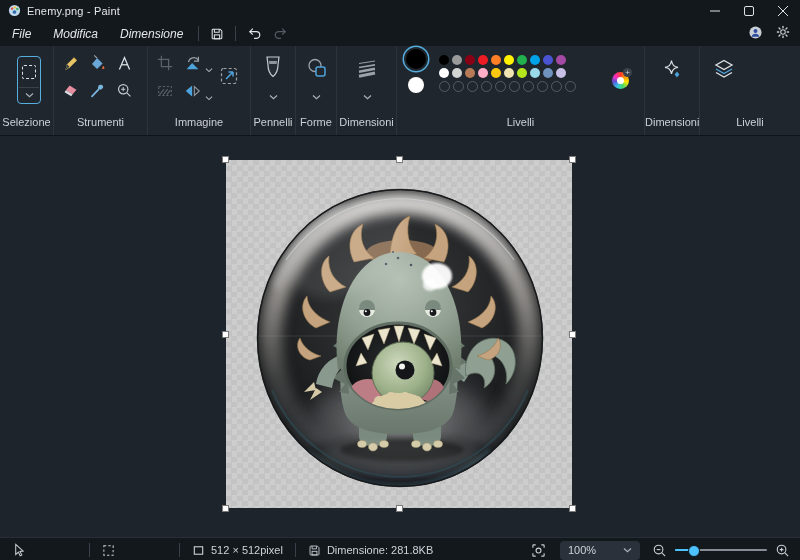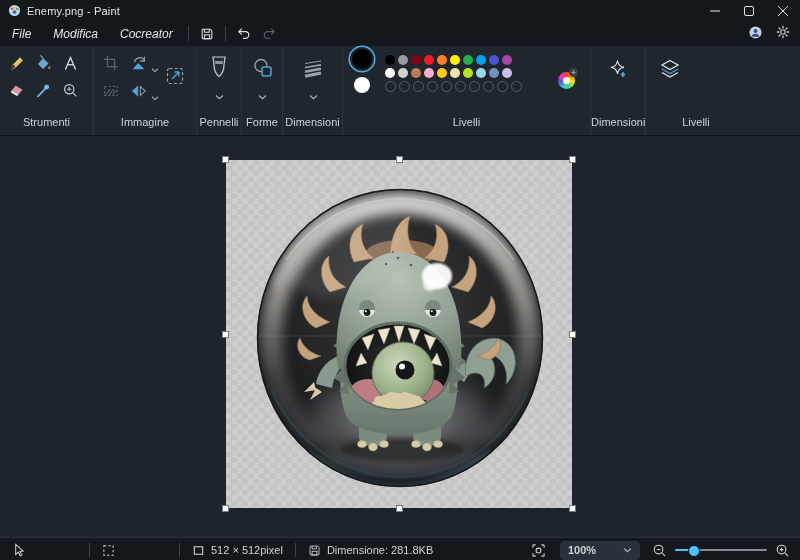--- a/index.html
+++ b/index.html
@@ -57,21 +57,21 @@
   .canvas svg{position:absolute;left:0;top:0;}
   .handle{position:absolute;width:5px;height:5px;background:#ffffff;border:1px solid #7a7a7a;box-sizing:content-box;}
 
   
   .statusbar{height:24px;background:#13181d;border-top:1px solid #272e37;display:flex;align-items:center;
              font-size:11px;color:#ced3d9;}
   .sb-sep{width:1px;height:14px;background:#39414b;}
   .sb-group{display:flex;align-items:center;gap:6px;}
   .sb-right{margin-left:auto;display:flex;align-items:center;padding-right:10px;}
   .zoombox{display:flex;align-items:center;justify-content:space-between;width:64px;height:19px;background:#2a313a;
-           border-radius:4px;padding:0 8px;margin:0 12px 0 14px;font-weight:bold;}
+           border-radius:4px;padding:0 8px;margin:0 12px 0 14px;}
   .slider{position:relative;width:92px;height:12px;margin:0 8px;}
   .slider .track{position:absolute;left:0;right:0;top:5px;height:2px;background:#858c94;border-radius:1px;}
   .slider .fill{position:absolute;left:0;top:5px;width:18px;height:2px;background:#4cc2ff;border-radius:1px;}
   .slider .thumb{position:absolute;left:13px;top:1px;width:10px;height:10px;border-radius:50%;background:#4cc2ff;
                  border:1px solid #13181d;}
 </style>
 </head>
 <body>
 
 <div class="app">
@@ -102,21 +102,21 @@
         <svg width="10" height="10" viewBox="0 0 10 10">
             <path d="M0 0 L10 10 M10 0 L0 10" stroke="#dfe3e7" stroke-width="1"></path>
           </svg>
       </div>
     </div>
   </div>
 
   <div class="menubar">
     <span class="menu-item">File</span>
     <span class="menu-item">Modifica</span>
-    <span class="menu-item">Cocreator</span>
+    <span class="menu-item">Dimensione</span>
     <span class="mb-sep"></span>
     <span class="mb-icon">
       <svg width="14" height="14" viewBox="0 0 16 16" fill="none" stroke="#dfe3e7" stroke-width="1.2">
         <path d="M2.5 3.5 a1 1 0 0 1 1-1 h8 l2 2 v8 a1 1 0 0 1 -1 1 h-9 a1 1 0 0 1 -1-1 Z"></path>
         <path d="M5 2.5 V6 h5.5 V2.7"></path>
           <rect x="5" y="9" width="6" height="4.5"></rect>
       </svg>
     </span>
     <span class="mb-sep"></span>
     <span class="mb-icon">
@@ -145,20 +145,32 @@
           <g stroke-width="1.6" stroke-linecap="round">
             <path d="M8 1.6 V3.1 M8 12.9 V14.4 M1.6 8 H3.1 M12.9 8 H14.4 M3.5 3.5 L4.6 4.6 M11.4 11.4 L12.5 12.5 M12.5 3.5 L11.4 4.6 M4.6 11.4 L3.5 12.5"></path>
           </g>
         </svg>
       </span>
     </div>
   </div>
 
   <div class="ribbon">
 
+    <div class="group" style="width:54px">
+      <div class="g-body">
+        <div class="sel-tool">
+          <div class="sel-marquee"></div>
+          <div class="sel-div"></div>
+          <svg class="chev" style="margin-top:4px" width="9" height="6" viewBox="0 0 9 6">
+              <polyline points="1,1.5 4.5,4.8 8,1.5" fill="none" stroke="#aab0b7" stroke-width="1.2"></polyline>
+            </svg>
+        </div>
+      </div>
+      <div class="g-label">Selezione</div>
+    </div>
 
     <div class="group" style="width:94px">
       <div class="g-body">
         <span class="abs" style="left:8px;top:9px">
           <svg width="17" height="17" viewBox="0 0 20 20">
             <path d="M4 18 L6 11 L14 3 L17.5 6.5 L9.5 14.5 Z" fill="#e9c464"></path>
             <path d="M4 18 L6 11 L8.8 13.8 Z" fill="#3b4047"></path>
             <path d="M14 3 L17.5 6.5" stroke="#c49b3f" stroke-width="1"></path>
           </svg>
         </span>

